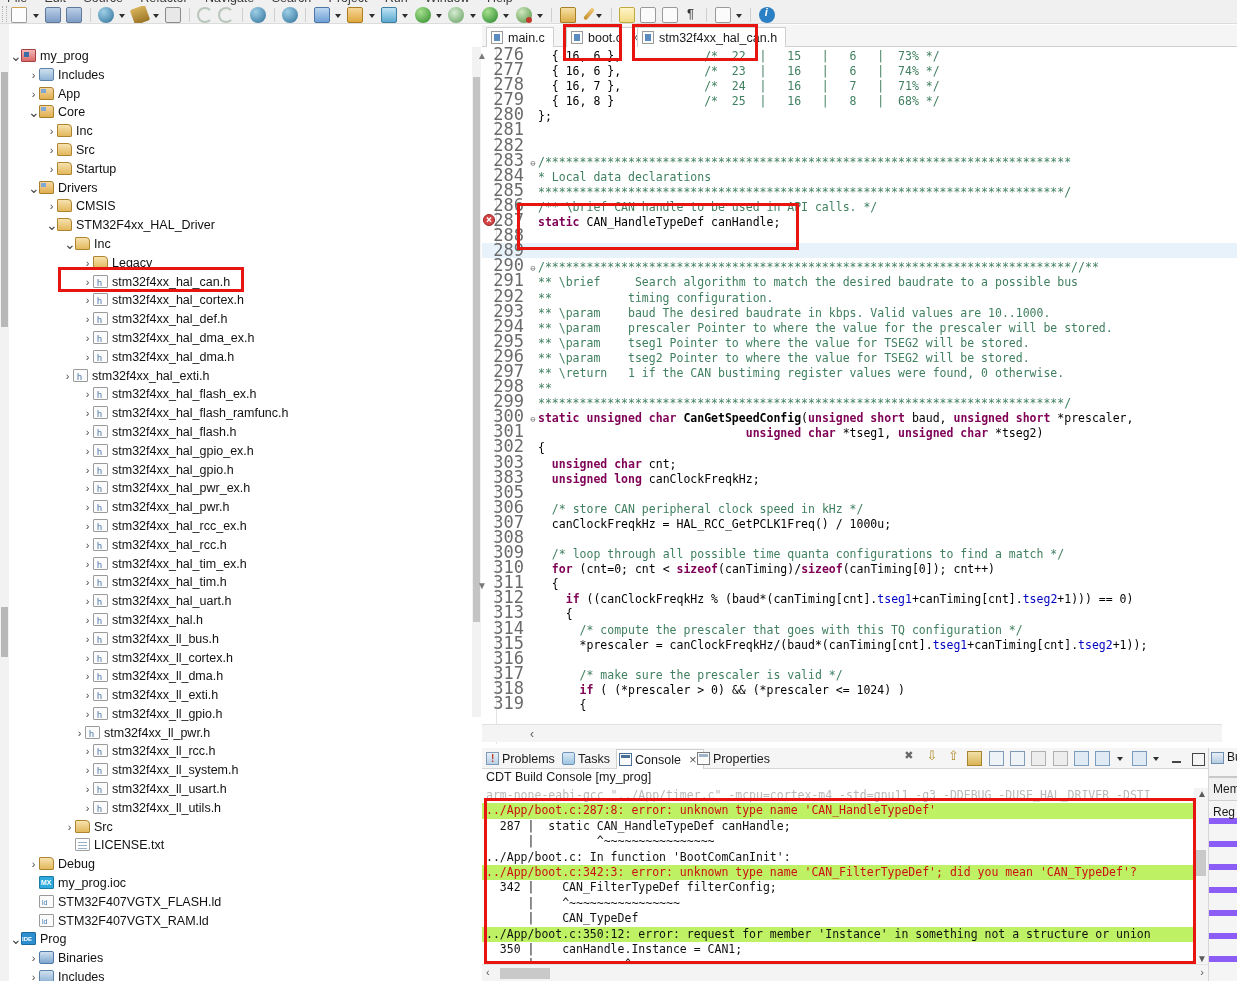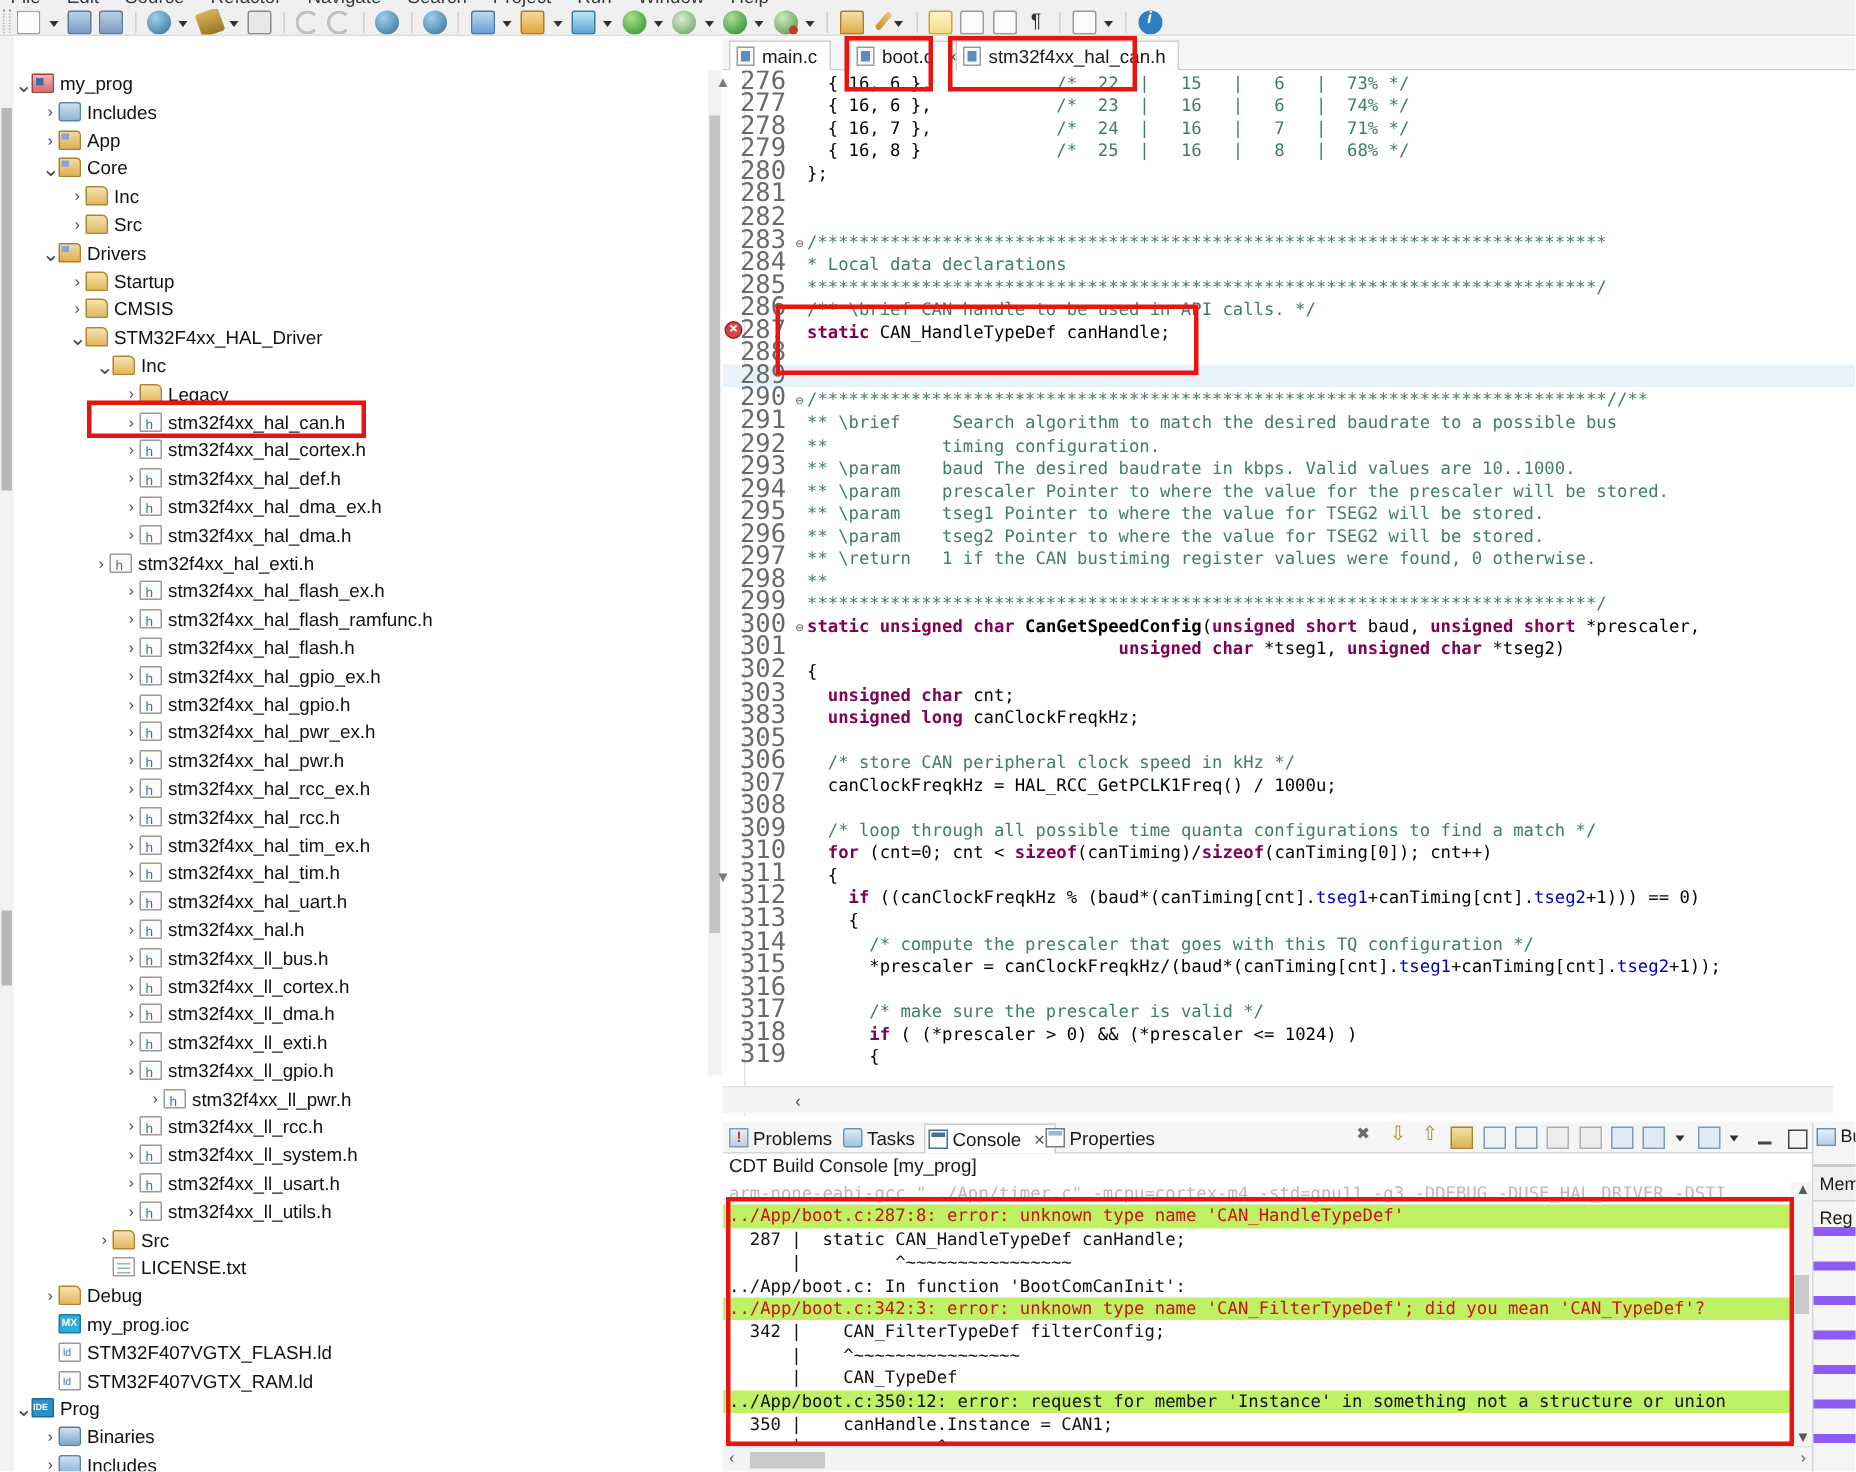--- a/index.html
+++ b/index.html
@@ -392,22 +392,22 @@
       <div class="thumb"></div>
       <div class="thumb2"></div>
     </div>
     <div id="tree-rows">
         <div class="trow" style="padding-left: 10px;"><span class="chev" style="font-size: 14px;">⌄</span><span class="ticon ic-proj"></span><span>my_prog</span></div>
         <div class="trow" style="padding-left: 28px;"><span class="chev">›</span><span class="sel" style="margin-left: 0px;"><span class="ticon ic-incl"></span><span>Includes</span></span></div>
         <div class="trow" style="padding-left: 28px;"><span class="chev">›</span><span class="ticon ic-srcfold"></span><span>App</span></div>
         <div class="trow" style="padding-left: 28px;"><span class="chev" style="font-size: 14px;">⌄</span><span class="ticon ic-srcfold"></span><span>Core</span></div>
         <div class="trow" style="padding-left: 46px;"><span class="chev">›</span><span class="ticon ic-fold"></span><span>Inc</span></div>
         <div class="trow" style="padding-left: 46px;"><span class="chev">›</span><span class="ticon ic-fold"></span><span>Src</span></div>
+        <div class="trow" style="padding-left: 46px;"><span class="chev">›</span><span class="ticon ic-fold"></span><span>Startup</span></div>
         <div class="trow" style="padding-left: 28px;"><span class="chev" style="font-size: 14px;">⌄</span><span class="ticon ic-srcfold"></span><span>Drivers</span></div>
-        <div class="trow" style="padding-left: 46px;"><span class="chev">›</span><span class="ticon ic-fold"></span><span>Startup</span></div>
         <div class="trow" style="padding-left: 46px;"><span class="chev">›</span><span class="ticon ic-fold"></span><span>CMSIS</span></div>
         <div class="trow" style="padding-left: 46px;"><span class="chev" style="font-size: 14px;">⌄</span><span class="ticon ic-fold"></span><span>STM32F4xx_HAL_Driver</span></div>
         <div class="trow" style="padding-left: 64px;"><span class="chev" style="font-size: 14px;">⌄</span><span class="ticon ic-fold"></span><span>Inc</span></div>
         <div class="trow" style="padding-left: 82px;"><span class="chev">›</span><span class="ticon ic-fold"></span><span>Legacy</span></div>
         <div class="trow" style="padding-left: 82px;"><span class="chev">›</span><span class="sel" style="margin-left: 0px;"><span class="ticon ic-h"></span><span>stm32f4xx_hal_can.h</span></span></div>
         <div class="trow" style="padding-left: 82px;"><span class="chev">›</span><span class="ticon ic-h"></span><span>stm32f4xx_hal_cortex.h</span></div>
         <div class="trow" style="padding-left: 82px;"><span class="chev">›</span><span class="ticon ic-h"></span><span>stm32f4xx_hal_def.h</span></div>
         <div class="trow" style="padding-left: 82px;"><span class="chev">›</span><span class="ticon ic-h"></span><span>stm32f4xx_hal_dma_ex.h</span></div>
         <div class="trow" style="padding-left: 82px;"><span class="chev">›</span><span class="ticon ic-h"></span><span>stm32f4xx_hal_dma.h</span></div>
         <div class="trow" style="padding-left: 62px;"><span class="chev">›</span><span class="ticon ic-h"></span><span>stm32f4xx_hal_exti.h</span></div>
@@ -422,21 +422,21 @@
         <div class="trow" style="padding-left: 82px;"><span class="chev">›</span><span class="ticon ic-h"></span><span>stm32f4xx_hal_rcc.h</span></div>
         <div class="trow" style="padding-left: 82px;"><span class="chev">›</span><span class="ticon ic-h"></span><span>stm32f4xx_hal_tim_ex.h</span></div>
         <div class="trow" style="padding-left: 82px;"><span class="chev">›</span><span class="ticon ic-h"></span><span>stm32f4xx_hal_tim.h</span></div>
         <div class="trow" style="padding-left: 82px;"><span class="chev">›</span><span class="ticon ic-h"></span><span>stm32f4xx_hal_uart.h</span></div>
         <div class="trow" style="padding-left: 82px;"><span class="chev">›</span><span class="ticon ic-h"></span><span>stm32f4xx_hal.h</span></div>
         <div class="trow" style="padding-left: 82px;"><span class="chev">›</span><span class="ticon ic-h"></span><span>stm32f4xx_ll_bus.h</span></div>
         <div class="trow" style="padding-left: 82px;"><span class="chev">›</span><span class="ticon ic-h"></span><span>stm32f4xx_ll_cortex.h</span></div>
         <div class="trow" style="padding-left: 82px;"><span class="chev">›</span><span class="ticon ic-h"></span><span>stm32f4xx_ll_dma.h</span></div>
         <div class="trow" style="padding-left: 82px;"><span class="chev">›</span><span class="ticon ic-h"></span><span>stm32f4xx_ll_exti.h</span></div>
         <div class="trow" style="padding-left: 82px;"><span class="chev">›</span><span class="ticon ic-h"></span><span>stm32f4xx_ll_gpio.h</span></div>
-        <div class="trow" style="padding-left: 98px;"><span class="chev">›</span><span class="ticon ic-h"></span><span>stm32f4xx_ll_pwr.h</span></div>
+        <div class="trow" style="padding-left: 74px;"><span class="chev">›</span><span class="ticon ic-h"></span><span>stm32f4xx_ll_pwr.h</span></div>
         <div class="trow" style="padding-left: 82px;"><span class="chev">›</span><span class="ticon ic-h"></span><span>stm32f4xx_ll_rcc.h</span></div>
         <div class="trow" style="padding-left: 82px;"><span class="chev">›</span><span class="ticon ic-h"></span><span>stm32f4xx_ll_system.h</span></div>
         <div class="trow" style="padding-left: 82px;"><span class="chev">›</span><span class="ticon ic-h"></span><span>stm32f4xx_ll_usart.h</span></div>
         <div class="trow" style="padding-left: 82px;"><span class="chev">›</span><span class="ticon ic-h"></span><span>stm32f4xx_ll_utils.h</span></div>
         <div class="trow" style="padding-left: 64px;"><span class="chev">›</span><span class="ticon ic-fold"></span><span>Src</span></div>
         <div class="trow" style="padding-left: 64px;"><span class="chev"></span><span class="ticon ic-txt"></span><span>LICENSE.txt</span></div>
         <div class="trow" style="padding-left: 28px;"><span class="chev">›</span><span class="ticon ic-fold"></span><span>Debug</span></div>
         <div class="trow" style="padding-left: 28px;"><span class="chev"></span><span class="ticon ic-ioc"></span><span>my_prog.ioc</span></div>
         <div class="trow" style="padding-left: 28px;"><span class="chev"></span><span class="ticon ic-ld"></span><span>STM32F407VGTX_FLASH.ld</span></div>
         <div class="trow" style="padding-left: 28px;"><span class="chev"></span><span class="ticon ic-ld"></span><span>STM32F407VGTX_RAM.ld</span></div>

